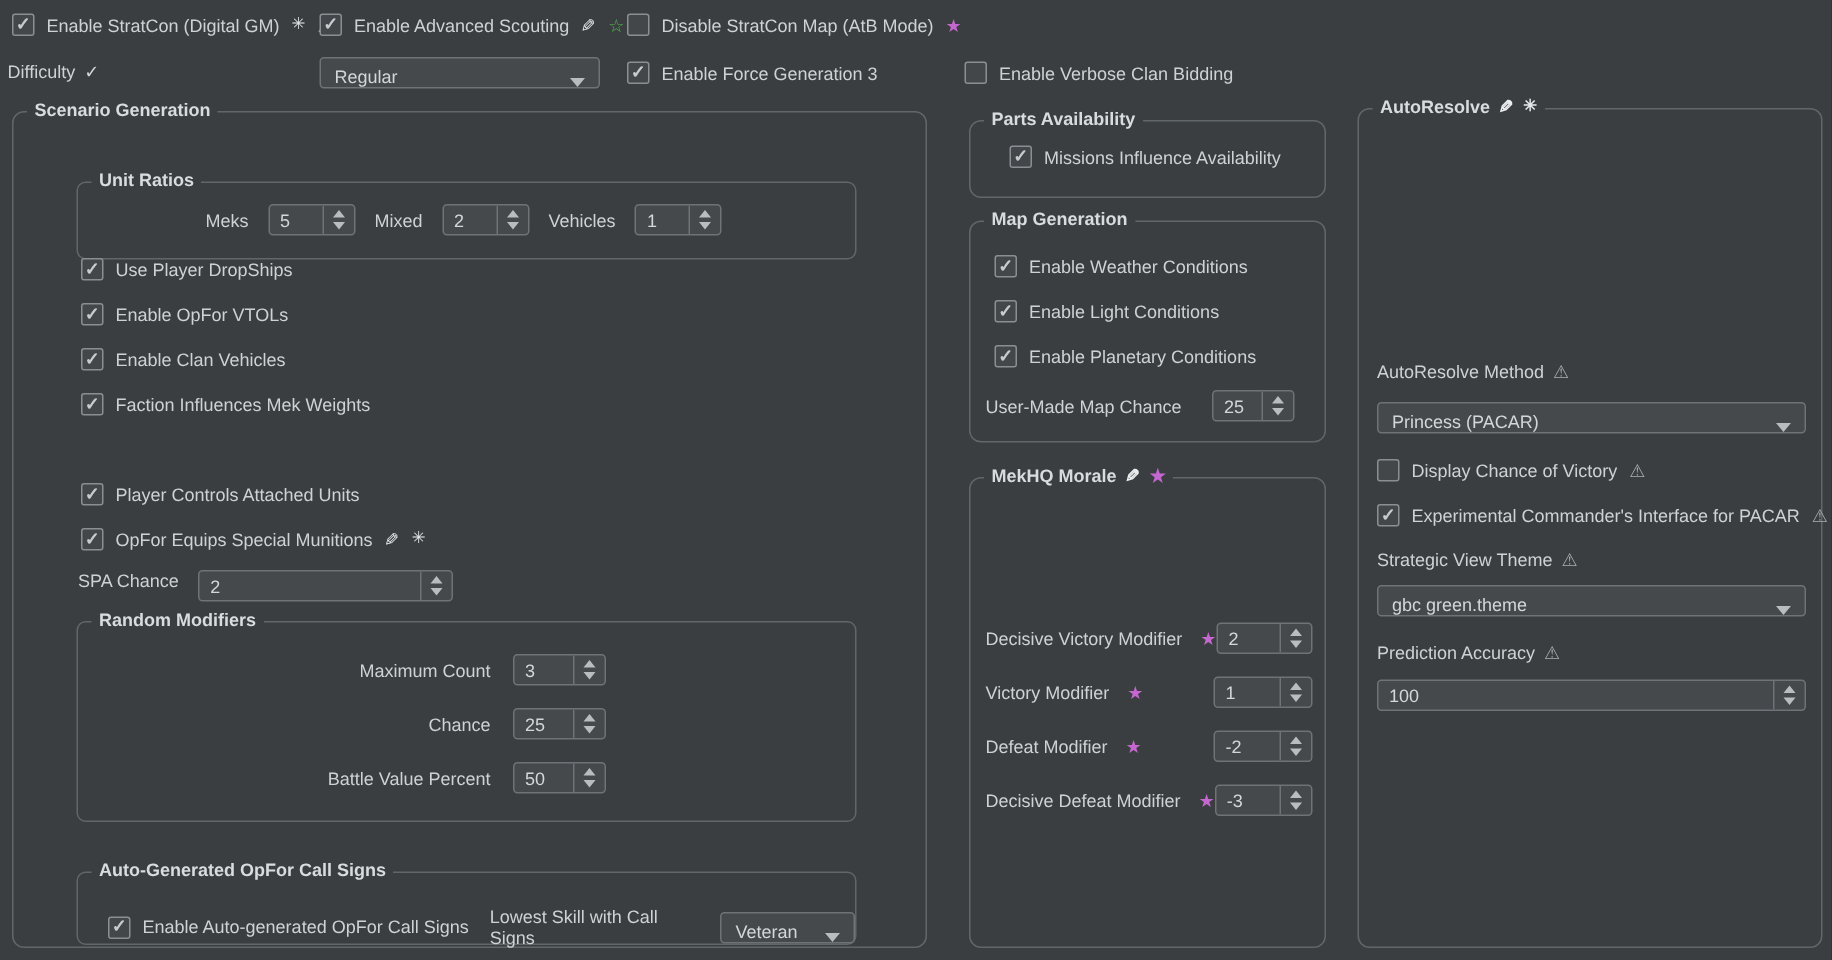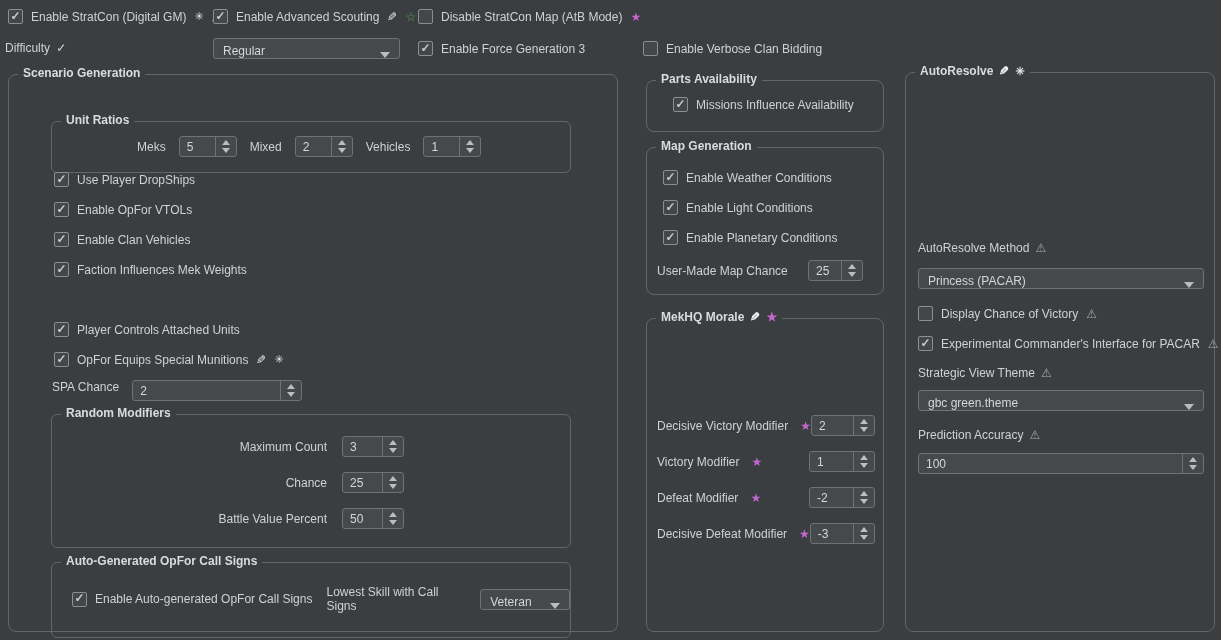--- a/index.html
+++ b/index.html
@@ -239,21 +239,21 @@
             <span class="val">50</span>
             <span class="btns">
                 <span class="tri-up"></span>
                 <span class="tri-down"></span>
               </span>
           </span>
         </div>
       </div>
     </div>
 
-    <div class="group subgroup" style="left:42px; top:487px; width:520px; height:76px;">
+    <div class="group subgroup" style="left:42px; top:506px; width:520px; height:49px;">
       <div class="gtitle">
           <span>Auto-Generated OpFor Call Signs</span>
         </div>
       <div class="abs" style="left:20px; top:22px; display:flex; align-items:center;">
         <span class="cb" style="position:static;">
           <span class="box">
               <span class="mark">✓</span>
             </span>
           <span>Enable Auto-generated OpFor Call Signs</span>
         </span>

